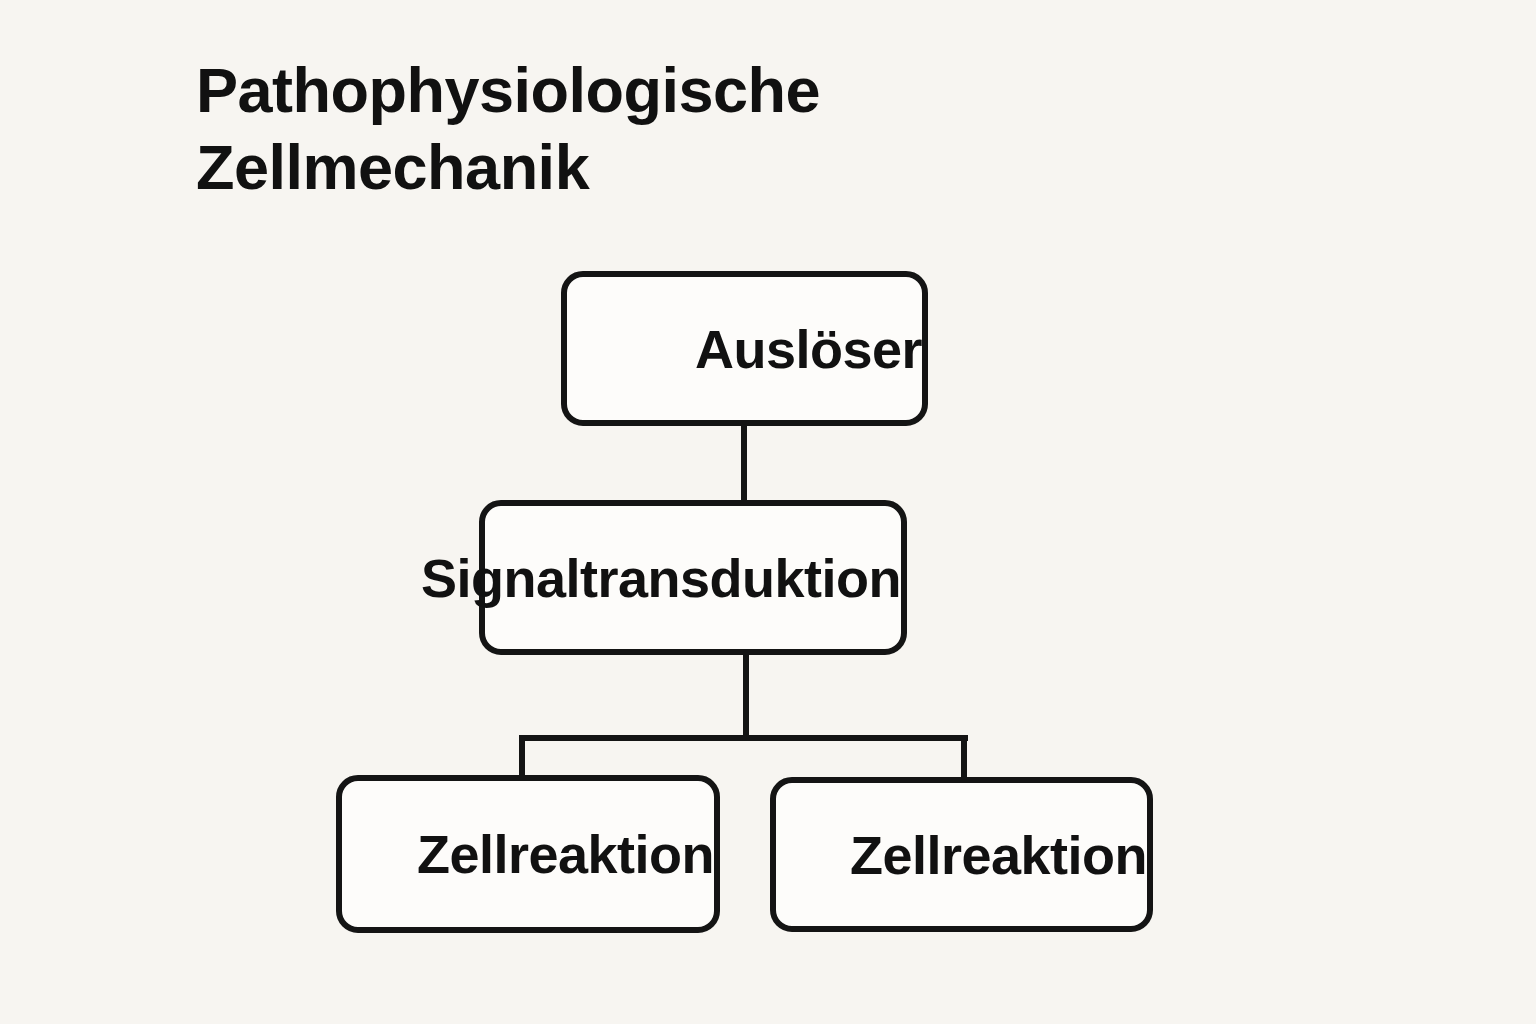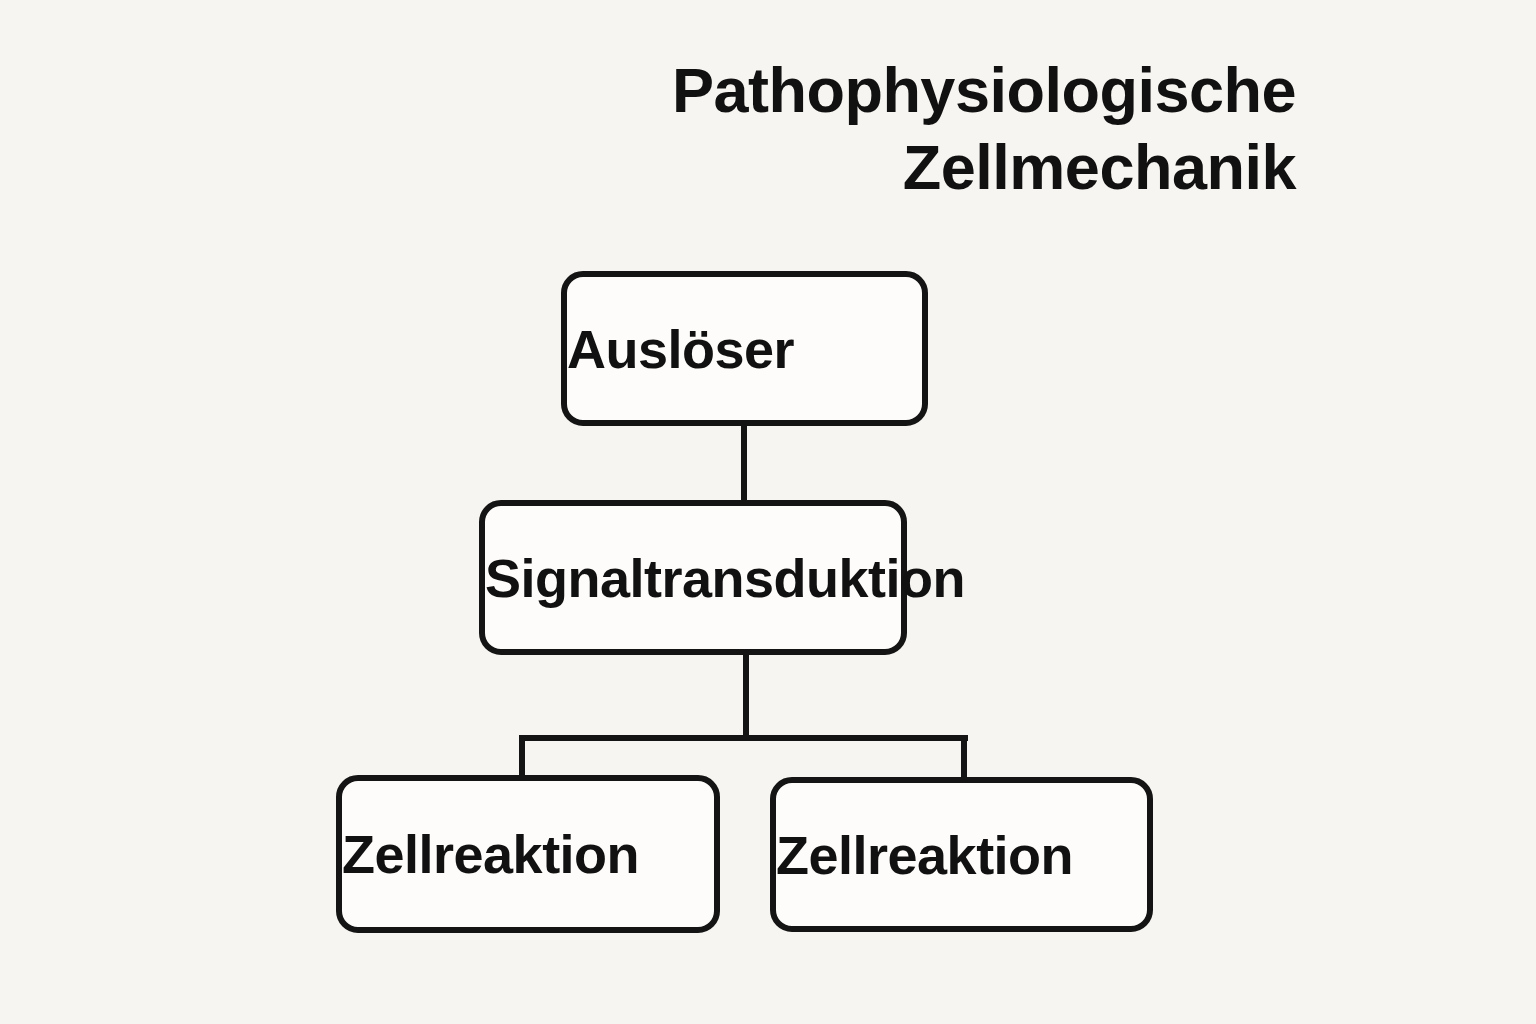--- a/index.html
+++ b/index.html
@@ -21,42 +21,43 @@
     width: 1536px;
     height: 1024px;
     background: var(--bg);
   }
   .title {
     position: absolute;
     left: 746px;
     top: 52px;
     transform: translateX(-50%);
     width: 1100px;
-    text-align: right;
+    text-align: left;
     font-size: 63px;
     font-weight: 700;
     line-height: 1.22;
     letter-spacing: -0.5px;
     color: var(--text);
     white-space: nowrap;
   }
   .node {
     position: absolute;
     display: flex;
     align-items: center;
-    justify-content: flex-start;
+    justify-content: flex-end;
     background: var(--node-fill);
     border: 6px solid var(--stroke);
     border-radius: 22px;
     color: var(--text);
     font-size: 54px;
     font-weight: 700;
     letter-spacing: -0.5px;
     text-align: center;
     white-space: nowrap;
+    padding-left: 12px;
   }
   .node-root   { left: 561px; top: 271px; width: 367px; height: 155px; }
   .node-middle { left: 479px; top: 500px; width: 428px; height: 155px; }
   .node-left   { left: 336px; top: 775px; width: 384px; height: 158px; }
   .node-right  { left: 770px; top: 777px; width: 383px; height: 155px; }
   .line {
     position: absolute;
     background: var(--stroke);
   }
   .line-v1     { left: 741px; top: 423px; width: 6px;   height: 82px; }

